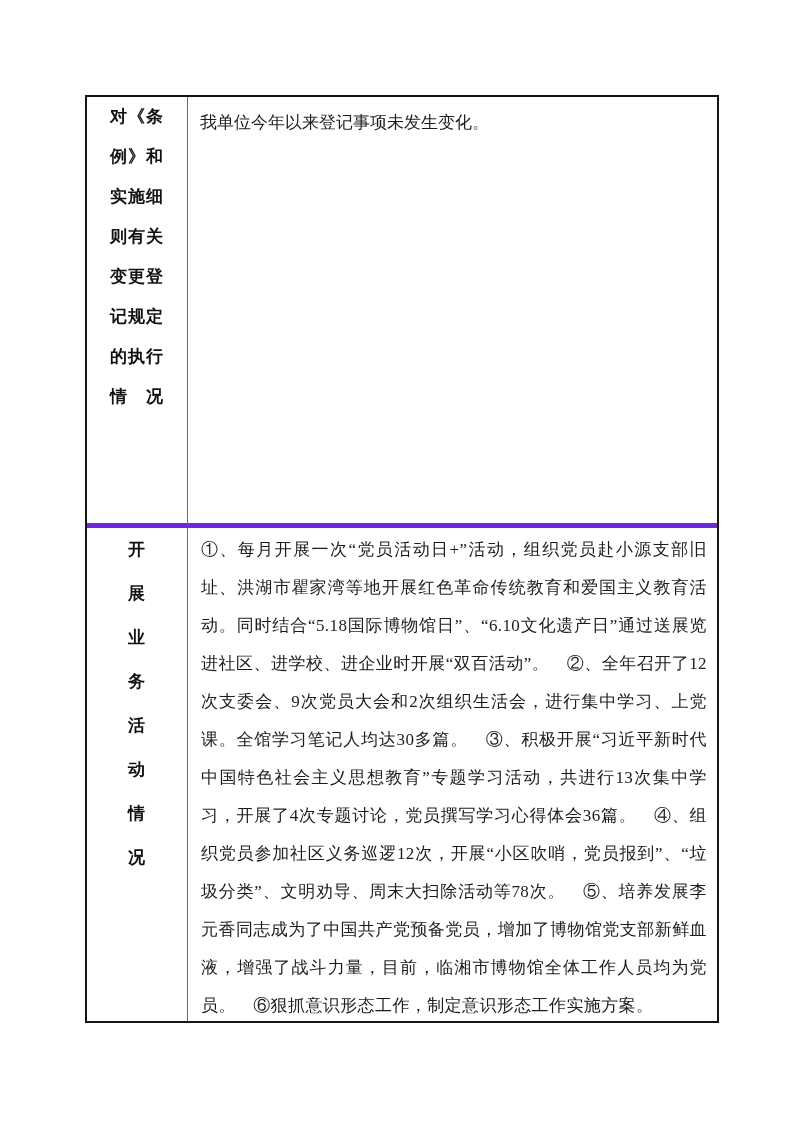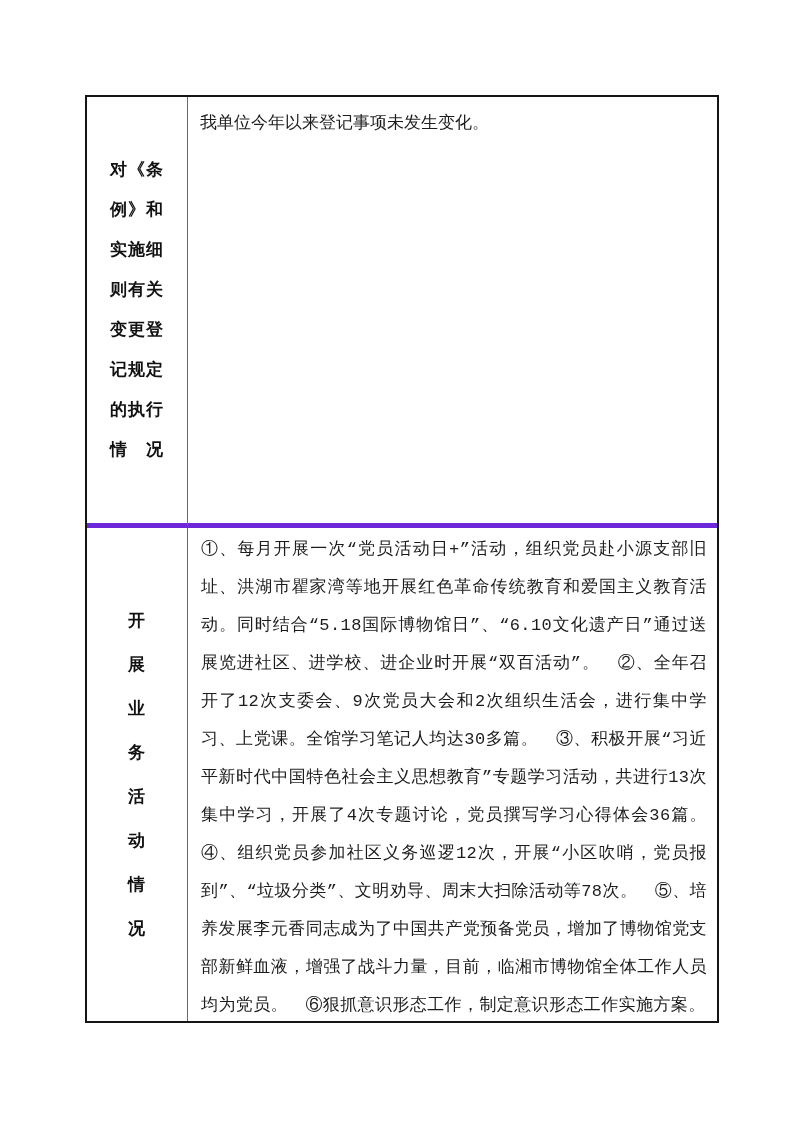--- a/index.html
+++ b/index.html
@@ -28,21 +28,21 @@
     grid-template-rows: 431px 1fr;
   }
   .cell {
     overflow: hidden;
   }
   .label-cell {
     border-right: 1px solid #6a6a6a;
     display: flex;
     flex-direction: column;
     align-items: center;
-    justify-content: center;
+    justify-content: flex-start;
     font-weight: bold;
     font-size: 17px;
     letter-spacing: 1px;
   }
   .row-top { border-bottom: 5px solid #6d28d9; }
   .label-line {
     line-height: 40px;
     text-align: center;
     white-space: pre;
   }
@@ -55,21 +55,20 @@
     line-height: 38px;
     text-align: justify;
     color: #1c1c1c;
   }
   .content-top {
     padding: 7px 12px 0 12px;
   }
   .content-bottom {
     padding: 3px 10px 0 13px;
     letter-spacing: 0.4px;
-    font-family: Liberation Mono, monospace;
   }
 </style>
 </head>
 <body>
 
 <div class="page">
   <div class="form-table">
 
     <div class="cell label-cell row-top">
       <div class="label-line">对《条</div>

